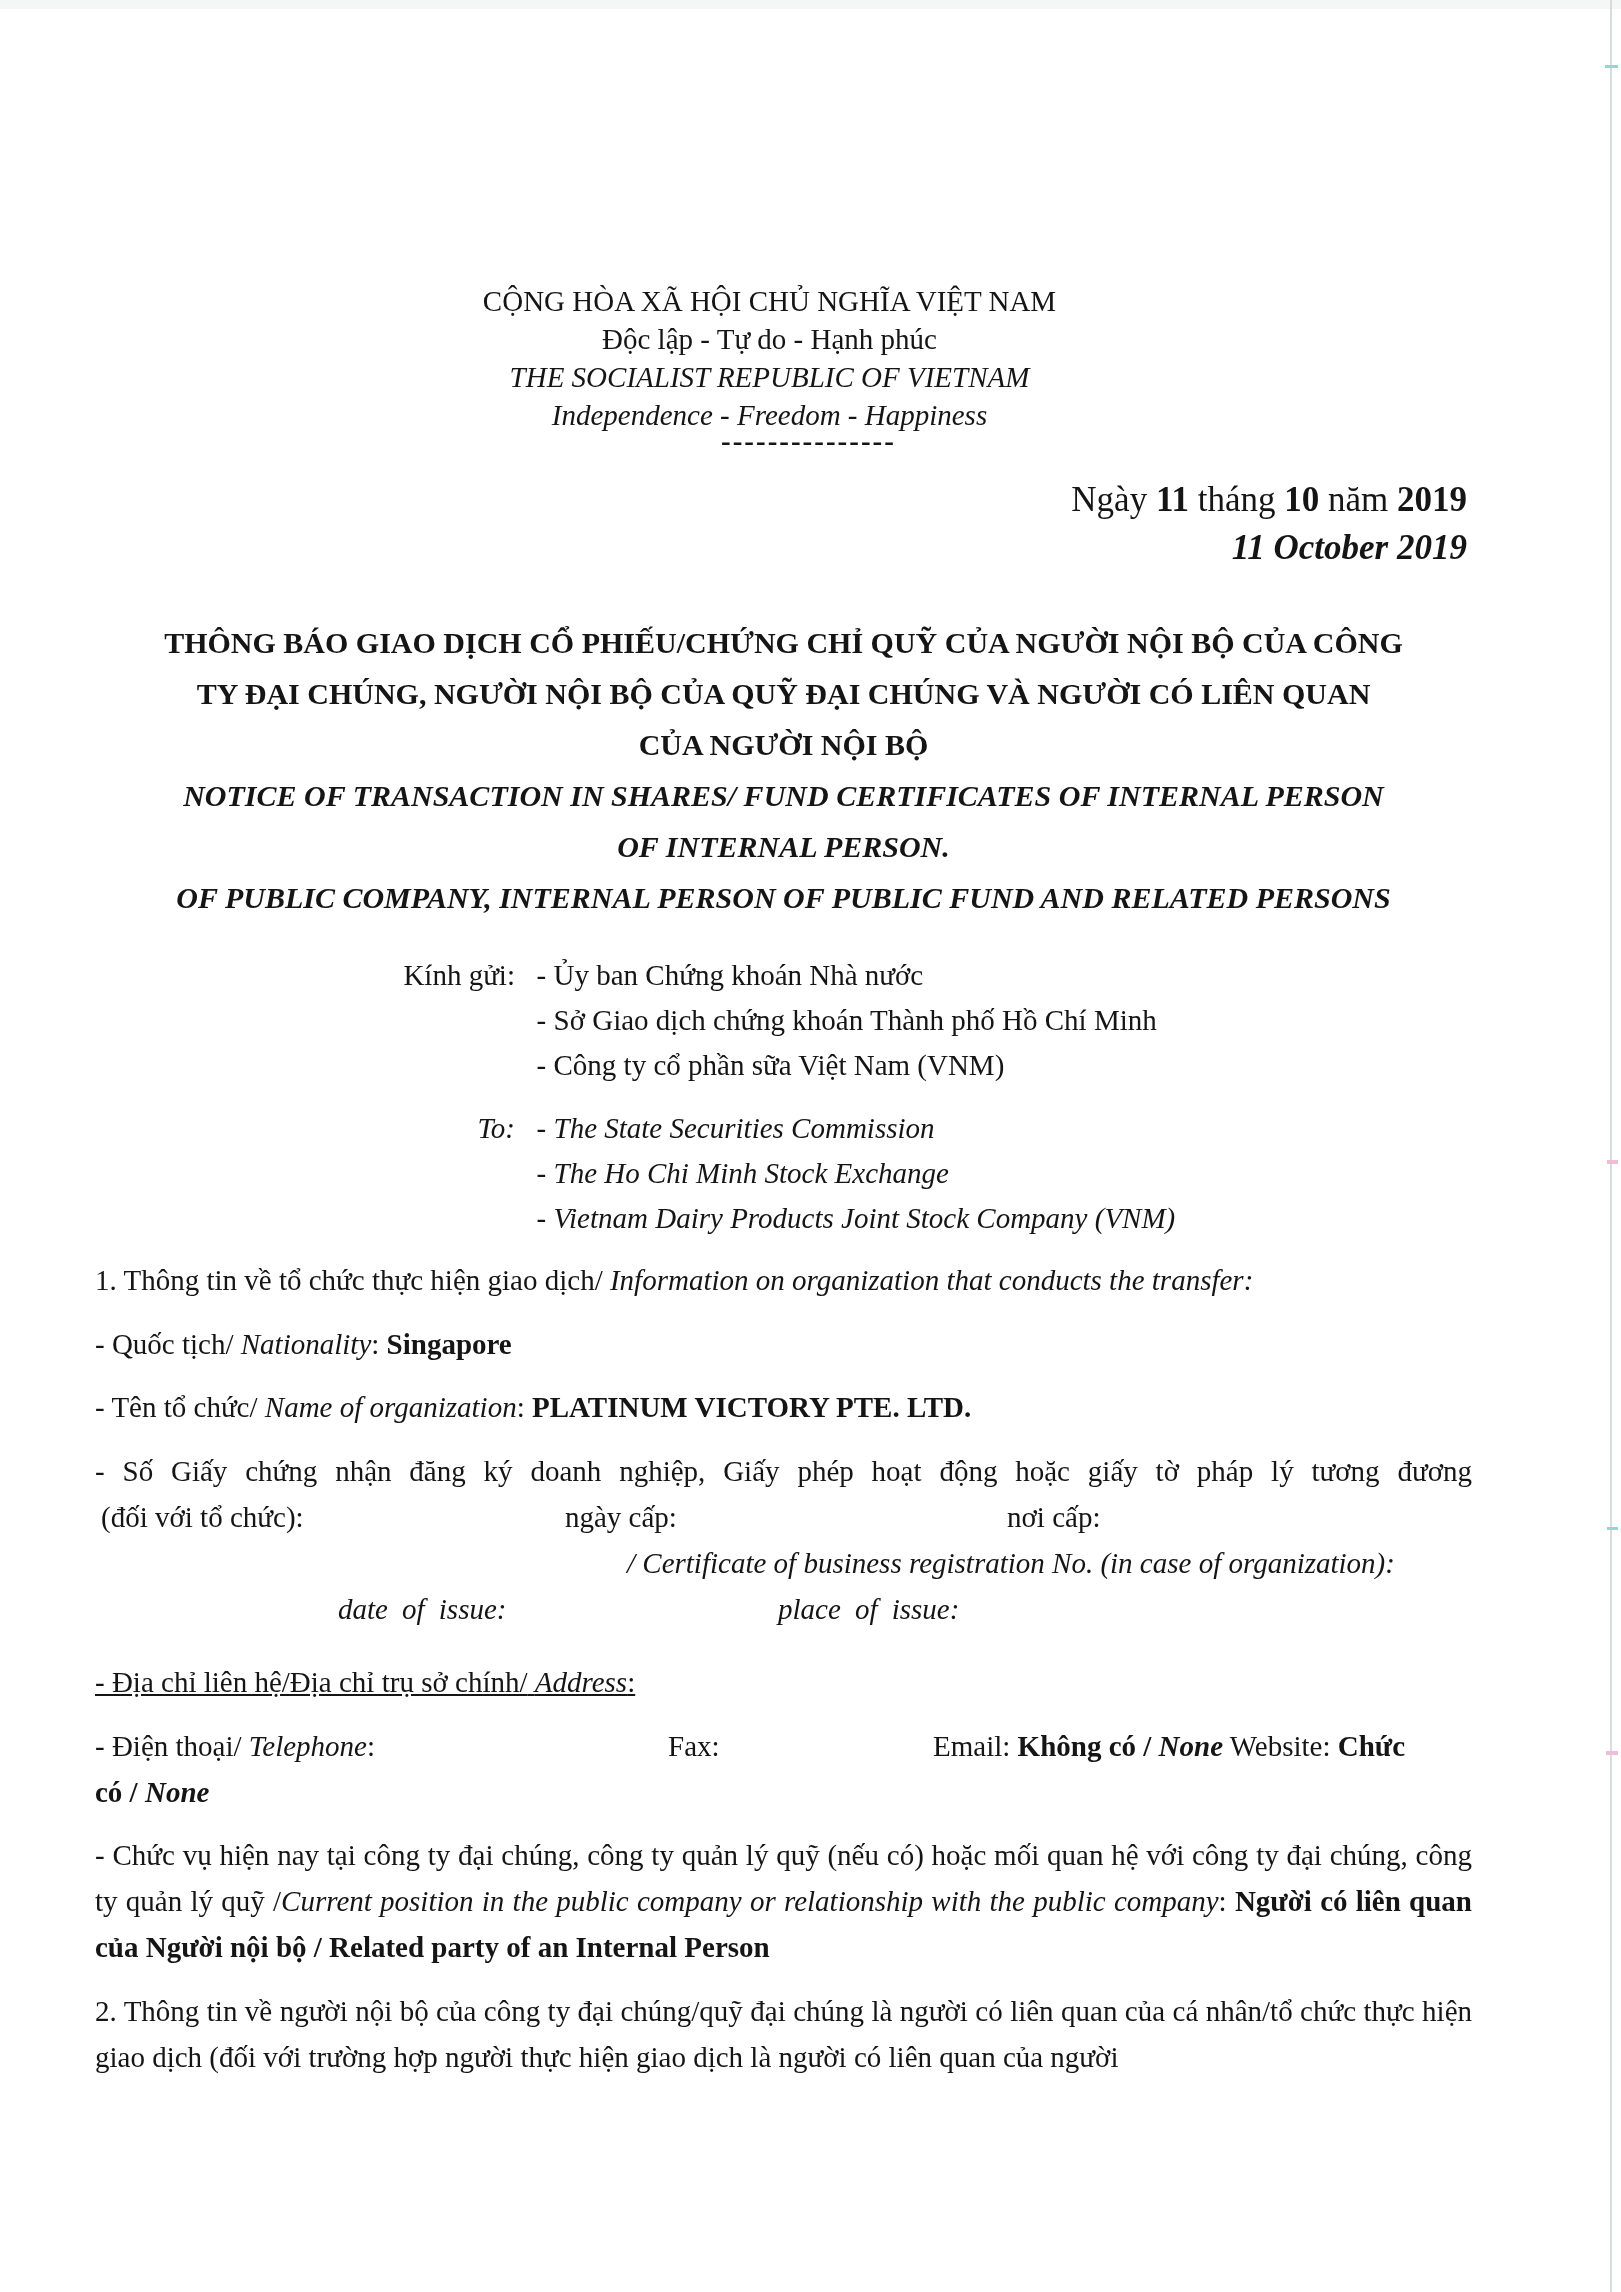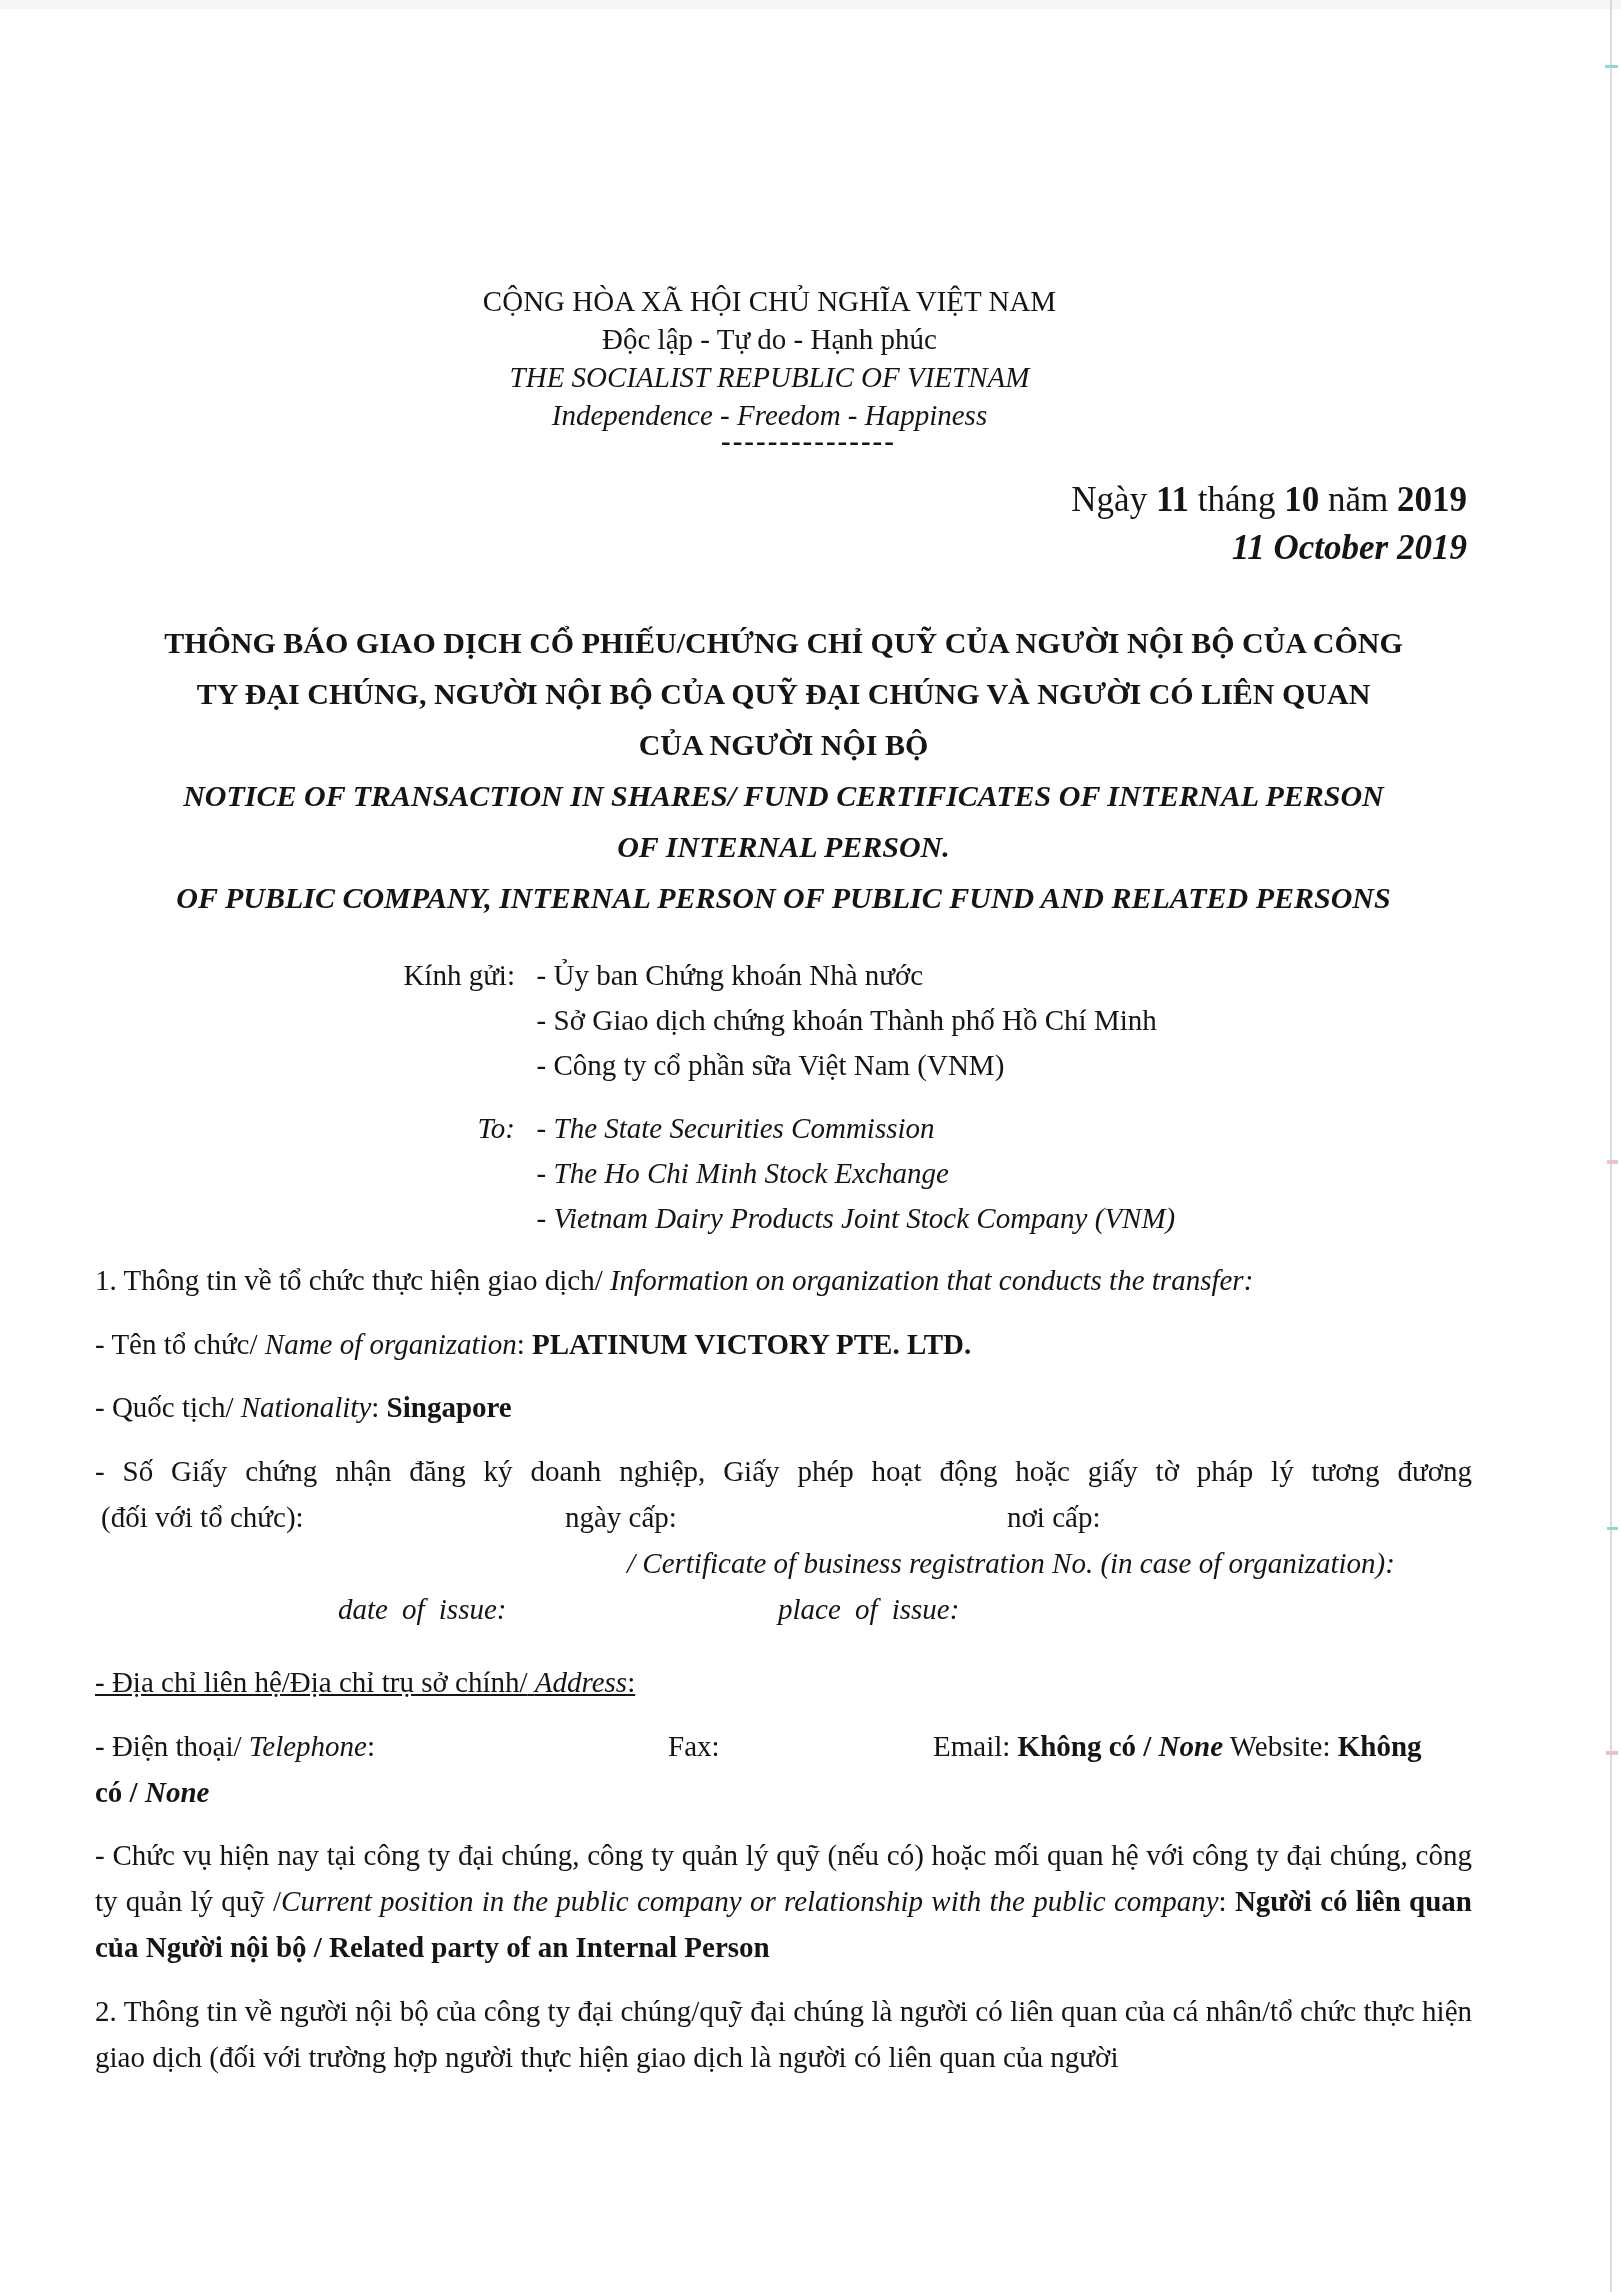--- a/index.html
+++ b/index.html
@@ -106,23 +106,23 @@
         <div>- The Ho Chi Minh Stock Exchange</div>
         <div>- Vietnam Dairy Products Joint Stock Company (VNM)</div>
       </div>
     </div>
   </div>
 
   <div class="body-block">
 
     <p class="just"><span>1. Thông tin về tổ chức thực hiện giao dịch/</span> <span class="i">Information on organization that conducts the transfer:</span></p>
 
+    <p><span>- Quốc tịch/</span> <span class="i">Nationality</span><span>:</span> <span class="b">Singapore</span></p>
+
     <p><span>- Tên tổ chức/</span> <span class="i">Name of organization</span><span>:</span> <span class="b">PLATINUM VICTORY PTE. LTD.</span></p>
-
-    <p><span>- Quốc tịch/</span> <span class="i">Nationality</span><span>:</span> <span class="b">Singapore</span></p>
 
     <div style="margin-bottom:17.6px;">
       <div class="stretch">- Số Giấy chứng nhận đăng ký doanh nghiệp, Giấy phép hoạt động hoặc giấy tờ pháp lý tương đương</div>
       <div class="rel">
         <span class="at" style="left:6px;">(đối với tổ chức):</span>
         <span class="at" style="left:470px;">ngày cấp:</span>
         <span class="at" style="left:912px;">nơi cấp:</span>
       </div>
       <div class="rel">
         <span class="at i" style="left:532px;">/ Certificate of business registration No. (in case of organization):</span>
@@ -132,21 +132,21 @@
         <span class="at i wspace" style="left:683px;font-style:italic;">place of issue:</span>
       </div>
     </div>
 
     <p class="extra-gap"><span>- Địa chỉ liên hệ/Địa chỉ trụ sở chính/</span> <span class="i">Address</span><span>:</span></p>
 
     <div style="margin-bottom:17.6px;">
       <div class="rel">
         <span class="at" style="left:0;"><span>- Điện thoại/</span> <span class="i">Telephone</span><span>:</span></span>
         <span class="at" style="left:573px;">Fax:</span>
-        <span class="at" style="left:838px;"><span>Email:</span> <span class="b">Không có</span> <span class="b">/</span> <span class="bi">None</span> <span>Website:</span> <span class="b">Không</span></span>
+        <span class="at" style="left:838px;"><span>Email:</span> <span class="b">Không có</span> <span class="b">/</span> <span class="bi">None</span> <span>Website:</span> <span class="b">Chức</span></span>
       </div>
       <div><span class="b">có /</span> <span class="bi">None</span></div>
     </div>
 
     <p class="just"><span>- Chức vụ hiện nay tại công ty đại chúng, công ty quản lý quỹ (nếu có) hoặc mối quan hệ với công ty đại chúng, công ty quản lý quỹ /</span><span class="i">Current position in the public company or relationship with the public company</span><span>:</span> <span class="b">Người có liên quan của Người nội bộ / Related party of an Internal Person</span></p>
 
     <p class="just">2. Thông tin về người nội bộ của công ty đại chúng/quỹ đại chúng là người có liên quan của cá nhân/tổ chức thực hiện giao dịch (đối với trường hợp người thực hiện giao dịch là người có liên quan của người</p>
 
   </div>
 

